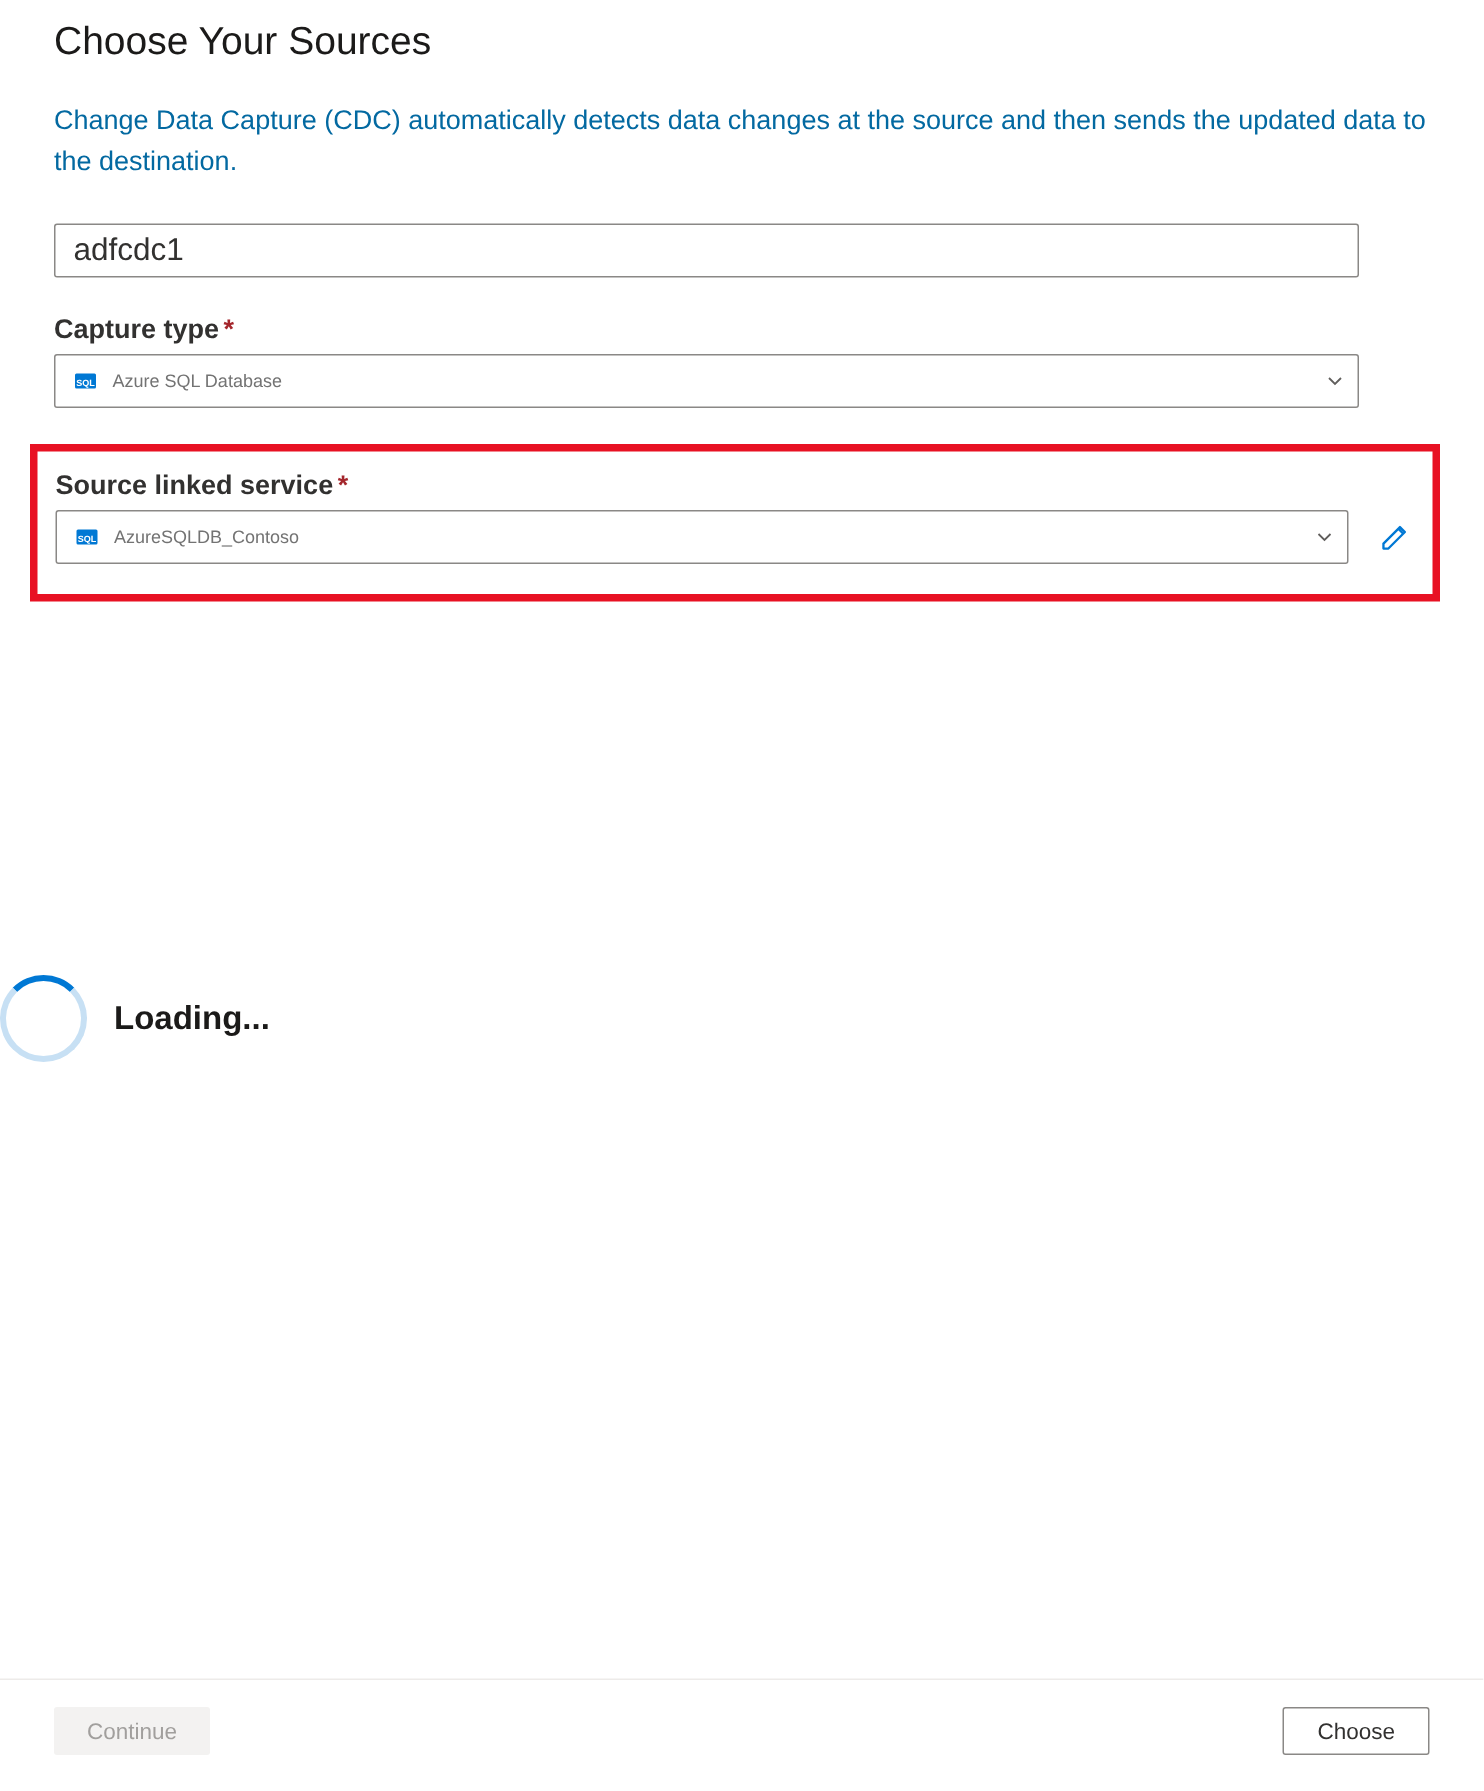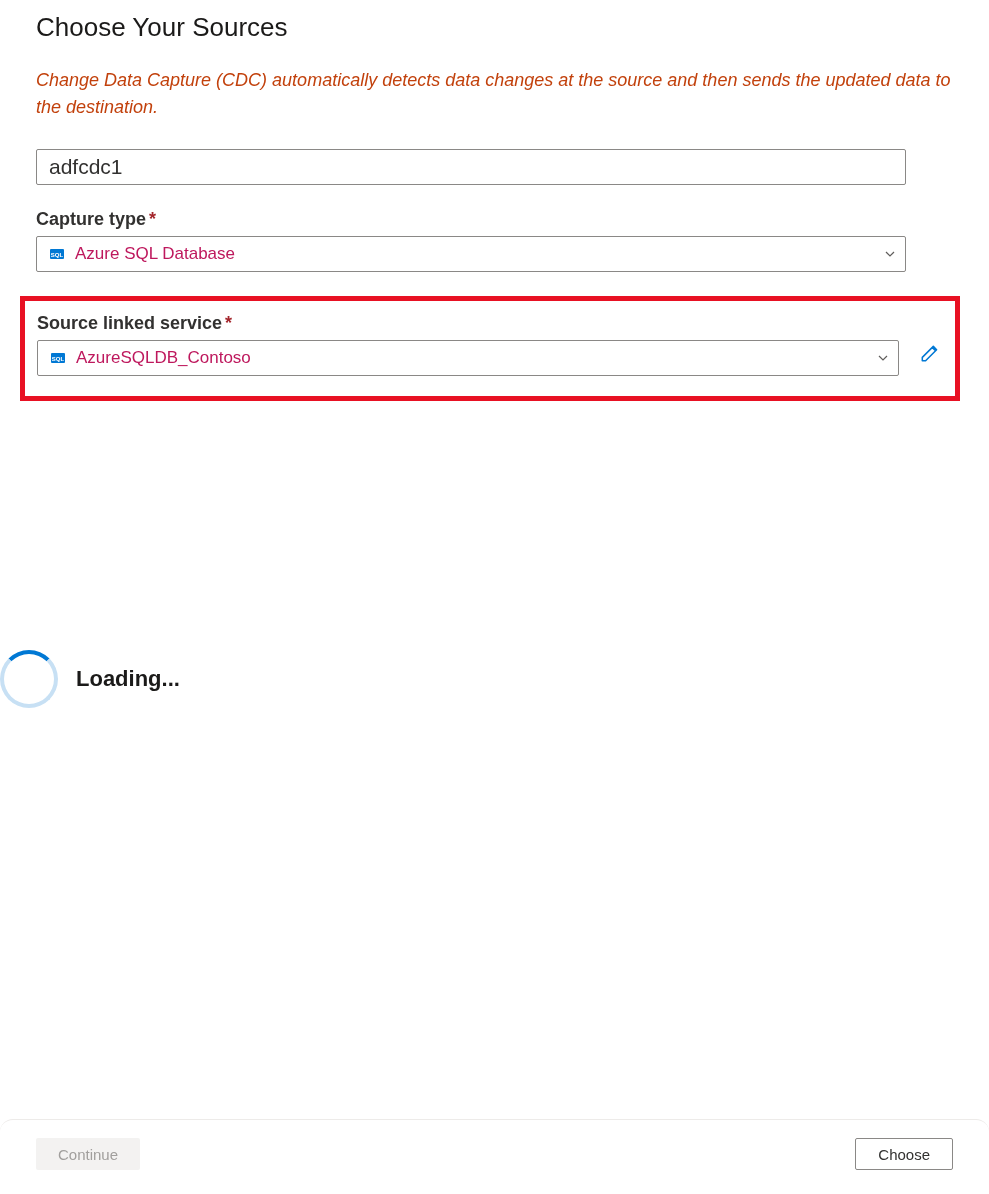--- a/index.html
+++ b/index.html
@@ -13,24 +13,23 @@
     }
     .content { padding: 12px 36px 0 36px; }
     h1 {
       font-size: 26px;
       font-weight: 400;
       color: #1b1a19;
       margin-bottom: 24px;
     }
     .description {
       font-size: 18px;
-      color: #c2410c;
+      color: #0369a1;
       line-height: 1.5;
       margin-bottom: 28px;
-      font-style: italic;
     }
     .field-group { margin-bottom: 24px; }
     .field-label {
       font-size: 18px;
       font-weight: 600;
       color: #323130;
       margin-bottom: 6px;
       display: block;
     }
     .required { color: #a4262c; margin-left: 3px; }
@@ -52,41 +51,41 @@
       border-radius: 2px;
       display: flex;
       align-items: center;
       padding: 0 8px 0 12px;
       background: #fff;
       cursor: pointer;
       gap: 10px;
     }
     .select-wrap .sel-text {
       flex: 1;
-      font-size: 17px;
-      color: #be185d;
+      font-size: 12px;
+      color: #737373;
     }
     .sql-icon {
       width: 16px; height: 16px;
       display: inline-flex; align-items: center; justify-content: center;
       flex-shrink: 0;
     }
     .chevron {
       width: 14px; height: 14px;
       display: inline-flex; align-items: center; justify-content: center;
       flex-shrink: 0;
     }
     .highlight-box {
       border: 5px solid #e81123;
       padding: 12px 12px 20px 12px;
       margin-left: -16px;
       width: 940px;
       margin-top: 8px;
     }
-    .linked-row { display: flex; align-items: flex-start; gap: 18px; }
+    .linked-row { display: flex; align-items: center; gap: 18px; }
     .edit-btn {
       width: 26px; height: 26px;
       display: inline-flex; align-items: center; justify-content: center;
       cursor: pointer;
     }
     .loading-area {
       position: absolute;
       left: 0; right: 0;
       top: 650px;
       display: flex; flex-direction: row; align-items: center; gap: 18px;
@@ -100,21 +99,21 @@
     .loading-text {
       font-size: 22px;
       font-weight: 600;
       color: #1b1a19;
     }
     .footer {
       position: absolute;
       bottom: 0; left: 0; right: 0;
       border-top: 1px solid #edebe9;
       padding: 18px 36px 24px 36px;
-      display: flex; justify-content: space-between; align-items: center; border-radius: 13px;
+      display: flex; justify-content: space-between; align-items: center;
     }
     .btn {
       height: 32px;
       padding: 0 22px;
       font-size: 15px;
       font-family: inherit;
       border-radius: 2px;
       cursor: pointer;
     }
     .btn-primary-disabled {

